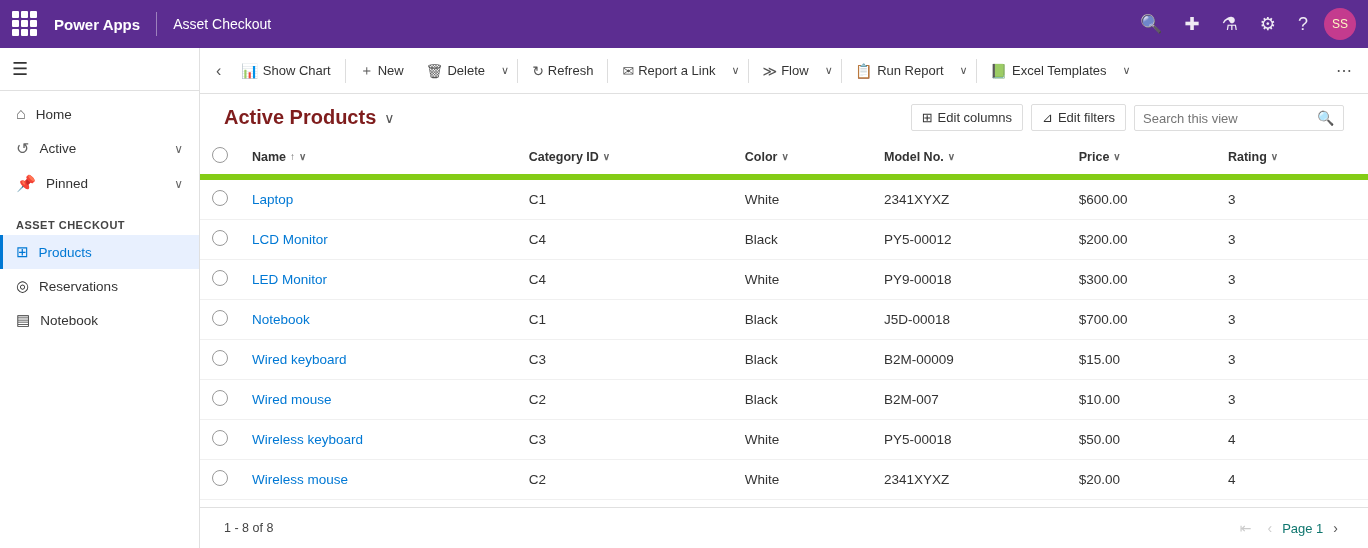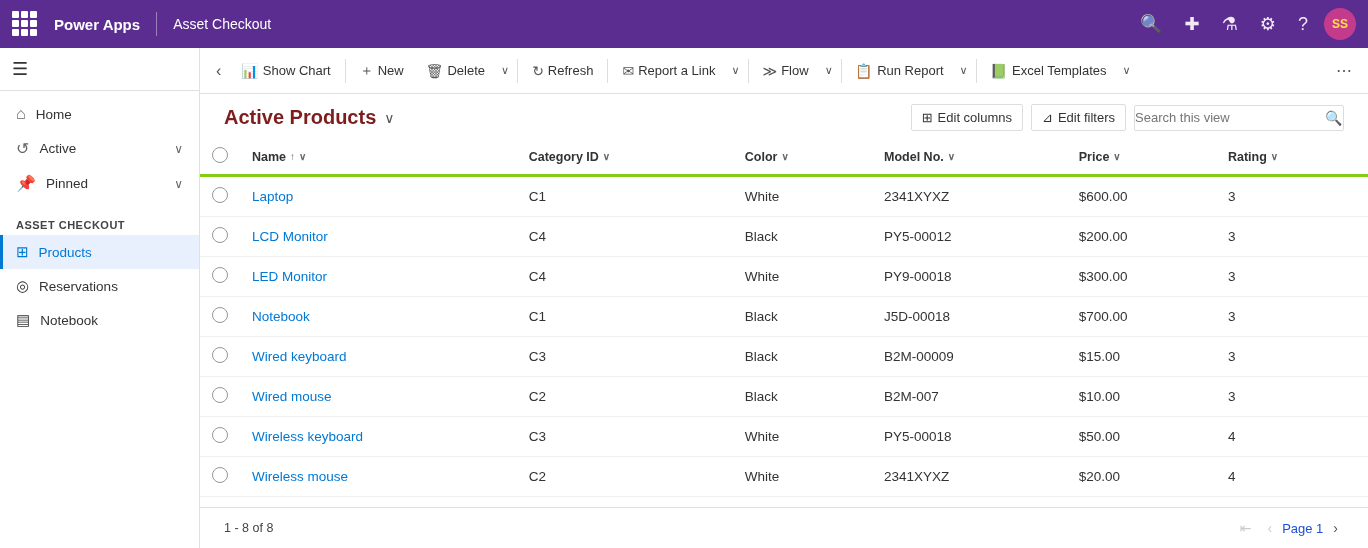--- a/index.html
+++ b/index.html
@@ -23,21 +23,21 @@
     }
     .topbar-waffle span { background: white; border-radius: 1px; }
     .topbar-brand { font-weight: 700; font-size: 15px; color: white; margin-left: 6px; }
     .topbar-sep { width: 1px; height: 24px; background: rgba(255,255,255,0.4); margin: 0 6px; }
     .topbar-appname { font-size: 14px; color: white; }
     .topbar-spacer { flex: 1; }
     .topbar-icon { color: white; font-size: 18px; cursor: pointer; padding: 0 6px; opacity: 0.9; }
     .topbar-avatar {
       width: 32px; height: 32px; border-radius: 50%;
       background: #c43b8e;
-      color: #fde047; font-size: 12px; font-weight: 700;
+      color: #fef9c3; font-size: 12px; font-weight: 400;
       display: flex; align-items: center; justify-content: center;
       cursor: pointer;
     }
 
     
     .main-container { display: flex; flex: 1; overflow: hidden; }
 
     
     .sidebar {
       width: 200px;
@@ -144,37 +144,37 @@
       display: flex; align-items: center; gap: 5px;
       padding: 5px 10px;
       border: 1px solid #ddd;
       background: white;
       cursor: pointer;
       font-size: 13px;
       color: #333;
       border-radius: 2px;
     }
     .search-box {
-      display: flex; align-items: center;
+      display: flex; align-items: flex-end;
       border: 1px solid #ddd;
       border-radius: 2px;
-      padding: 4px 0;
+      padding: 4px 8px;
       gap: 2px;
       background: white;
       width: 210px;
     }
     .search-box input {
       border: none; outline: none; font-size: 13px; color: #333; background: transparent; width: 100%;
     }
     .search-box .search-icon { color: #555; font-size: 14px; }
 
     
     .table-container { flex: 1; overflow-y: auto; padding: 0 0 0 0; }
     table { width: 100%; border-collapse: collapse; }
-    thead tr { border-bottom: 3px solid #84cc16; }
+    thead tr { border-bottom: 6px solid #84cc16; }
     thead th {
       padding: 8px 12px 8px 12px;
       text-align: left;
       font-size: 12.5px;
       font-weight: 600;
       color: #333;
       background: white;
       white-space: nowrap;
       user-select: none;
     }
@@ -210,21 +210,21 @@
     .footer-spacer { flex: 1; }
     .pagination {
       display: flex; align-items: center; gap: 4px;
     }
     .page-btn {
       background: transparent; border: none; cursor: pointer;
       color: #555; font-size: 14px; padding: 4px 6px;
       border-radius: 2px;
     }
     .page-btn:disabled { opacity: 0.3; cursor: default; }
-    .page-label { font-size: 13px; color: #1d4ed8; }
+    .page-label { font-size: 13px; color: #0f766e; }
   </style>
 </head>
 <body>
 
 <div class="topbar">
   <div class="topbar-waffle">
     <span></span>
       <span></span>
       <span></span>
     <span></span>

